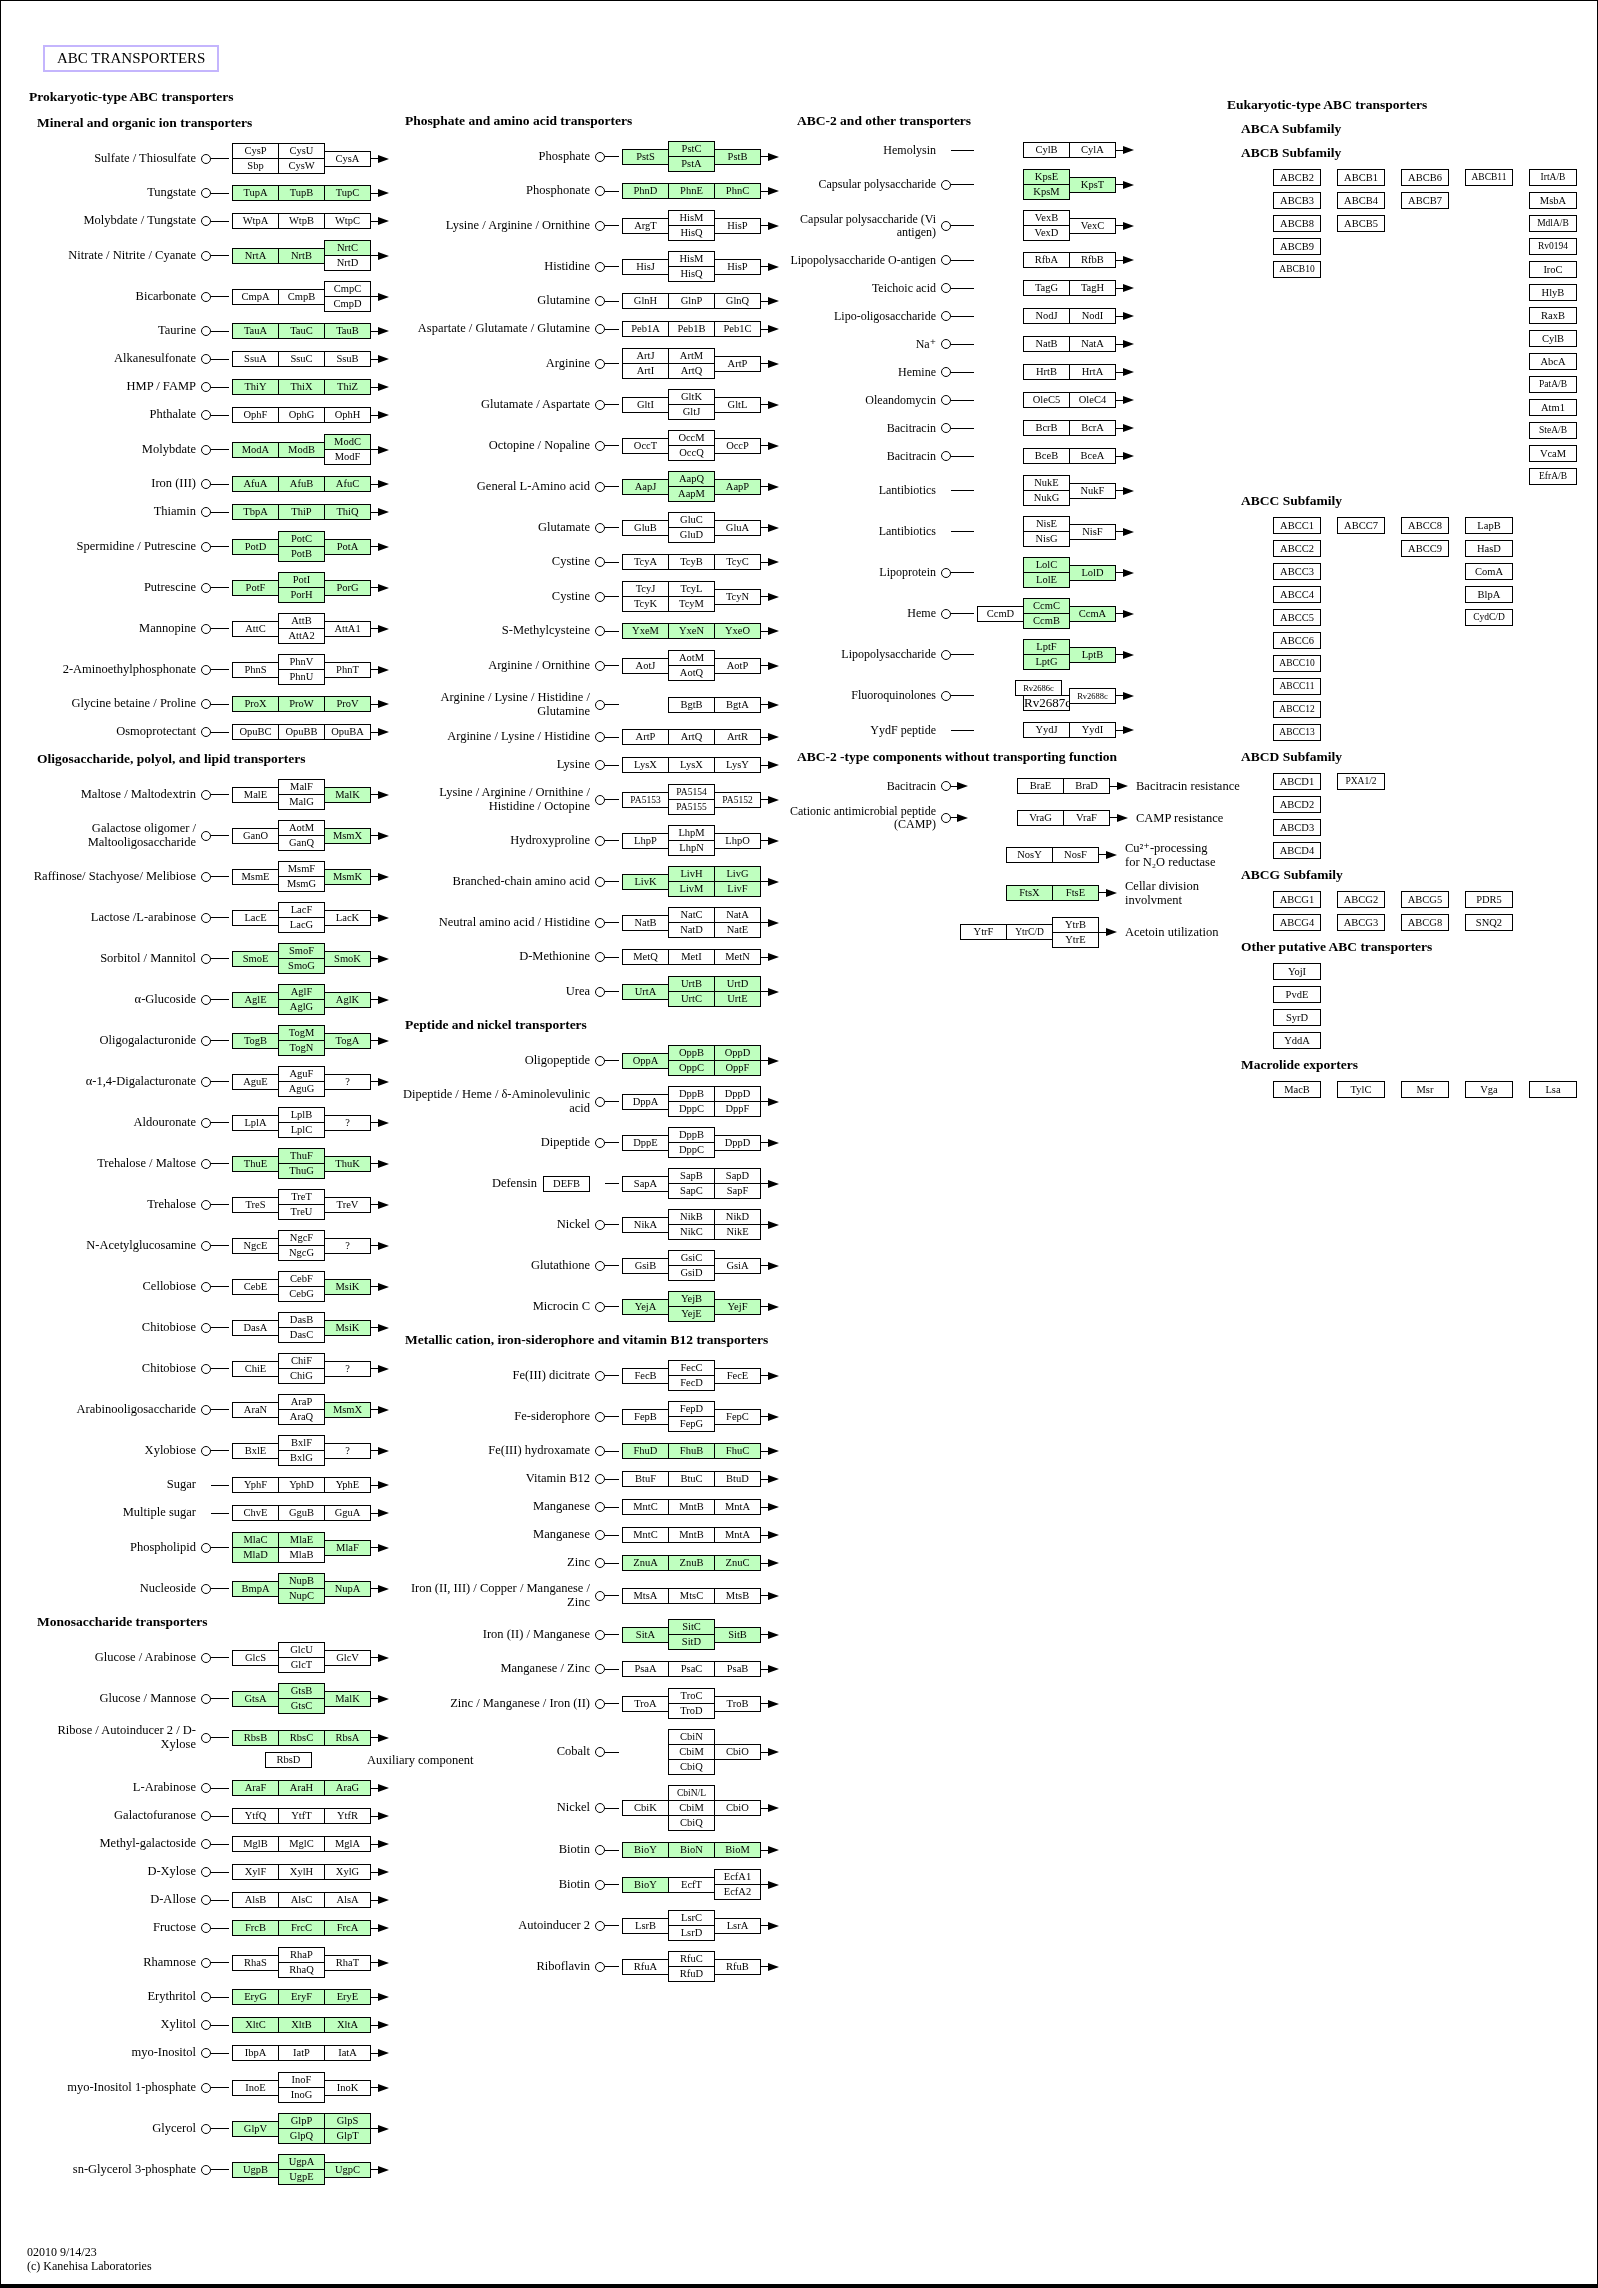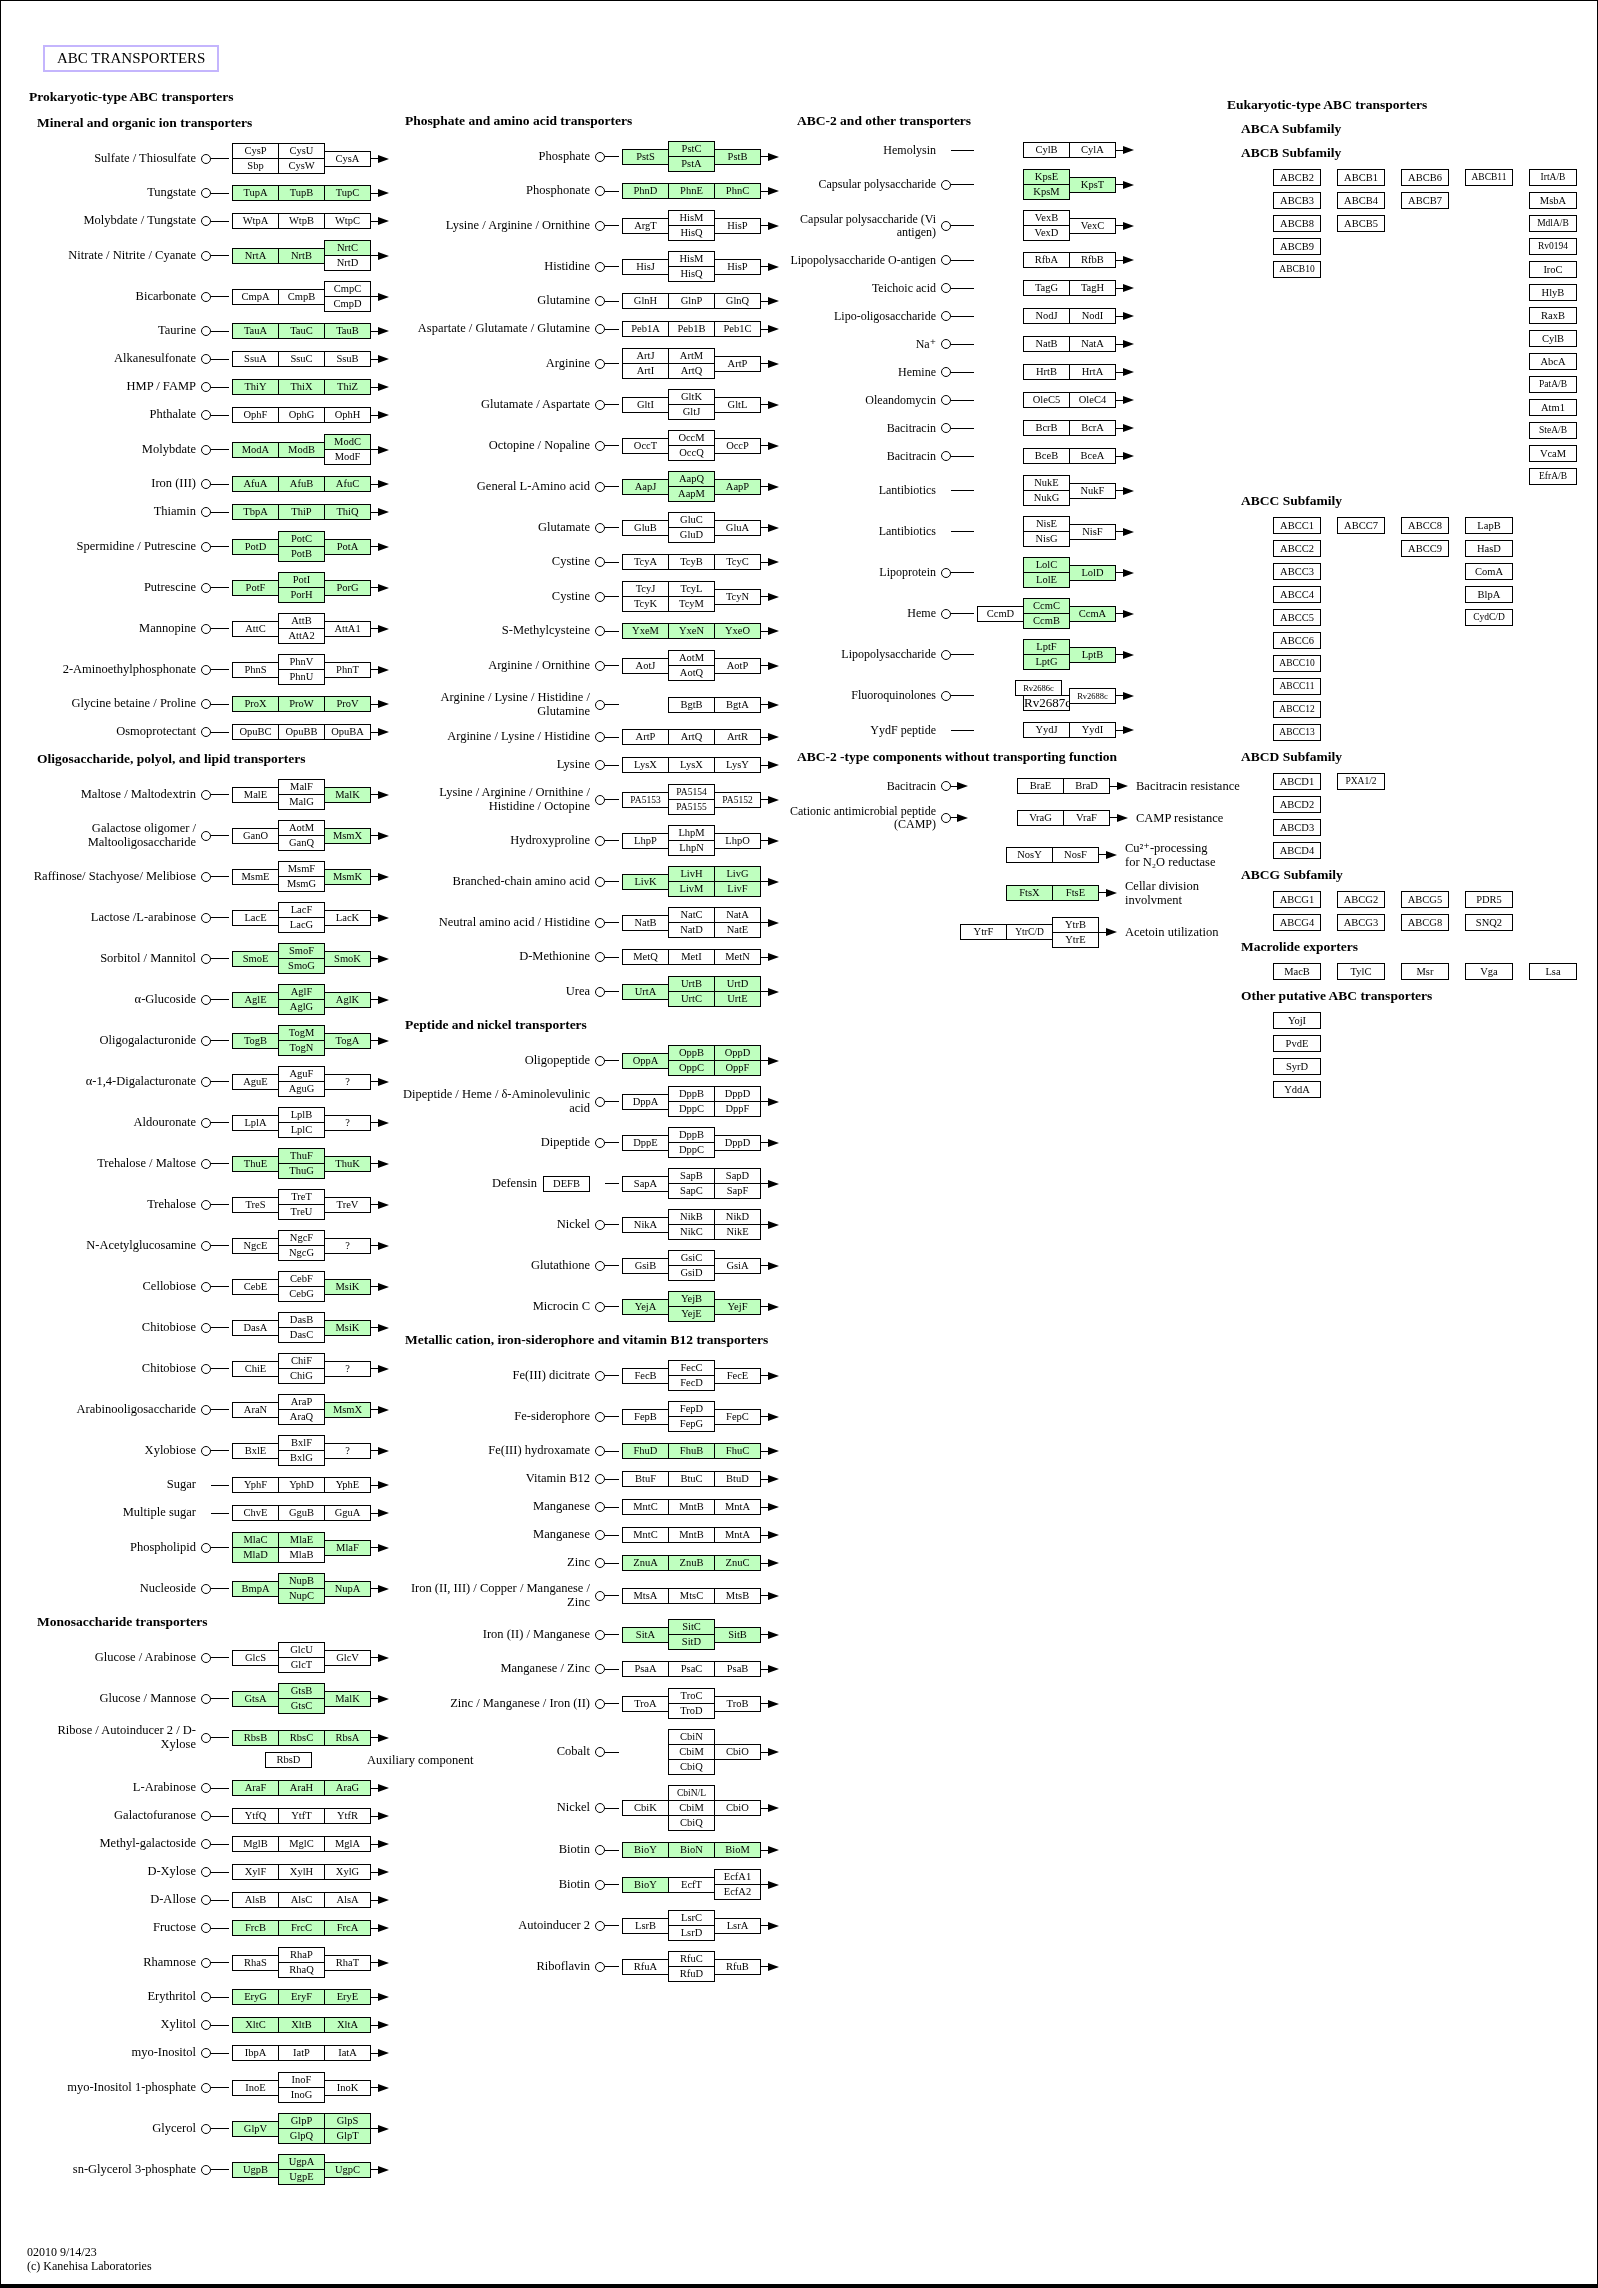--- a/index.html
+++ b/index.html
@@ -2721,44 +2721,44 @@
             <div class="ebox">ABCG5</div>
             <div class="ebox">ABCG8</div>
           </div>
           <div class="euk-col">
             <div class="ebox">PDR5</div>
             <div class="ebox">SNQ2</div>
           </div>
         </div>
       </div>
       <div class="subfam">
-        <div class="sec-header">Macrolide exporters</div>
-        <div class="euk-grid">
-          <div class="euk-col">
-            <div class="ebox">MacB</div>
-          </div>
-          <div class="euk-col">
-            <div class="ebox">TylC</div>
-          </div>
-          <div class="euk-col">
-            <div class="ebox">Msr</div>
-          </div>
-          <div class="euk-col">
-            <div class="ebox">Vga</div>
-          </div>
-          <div class="euk-col">
-            <div class="ebox">Lsa</div>
-          </div>
-        </div>
-      </div>
-      <div class="subfam">
         <div class="sec-header">Other putative ABC transporters</div>
         <div class="euk-grid">
           <div class="euk-col">
             <div class="ebox">YojI</div>
             <div class="ebox">PvdE</div>
             <div class="ebox">SyrD</div>
             <div class="ebox">YddA</div>
           </div>
         </div>
       </div>
+      <div class="subfam">
+        <div class="sec-header">Macrolide exporters</div>
+        <div class="euk-grid">
+          <div class="euk-col">
+            <div class="ebox">MacB</div>
+          </div>
+          <div class="euk-col">
+            <div class="ebox">TylC</div>
+          </div>
+          <div class="euk-col">
+            <div class="ebox">Msr</div>
+          </div>
+          <div class="euk-col">
+            <div class="ebox">Vga</div>
+          </div>
+          <div class="euk-col">
+            <div class="ebox">Lsa</div>
+          </div>
+        </div>
+      </div>
     </div>
   </div>
 
 </body></html>

